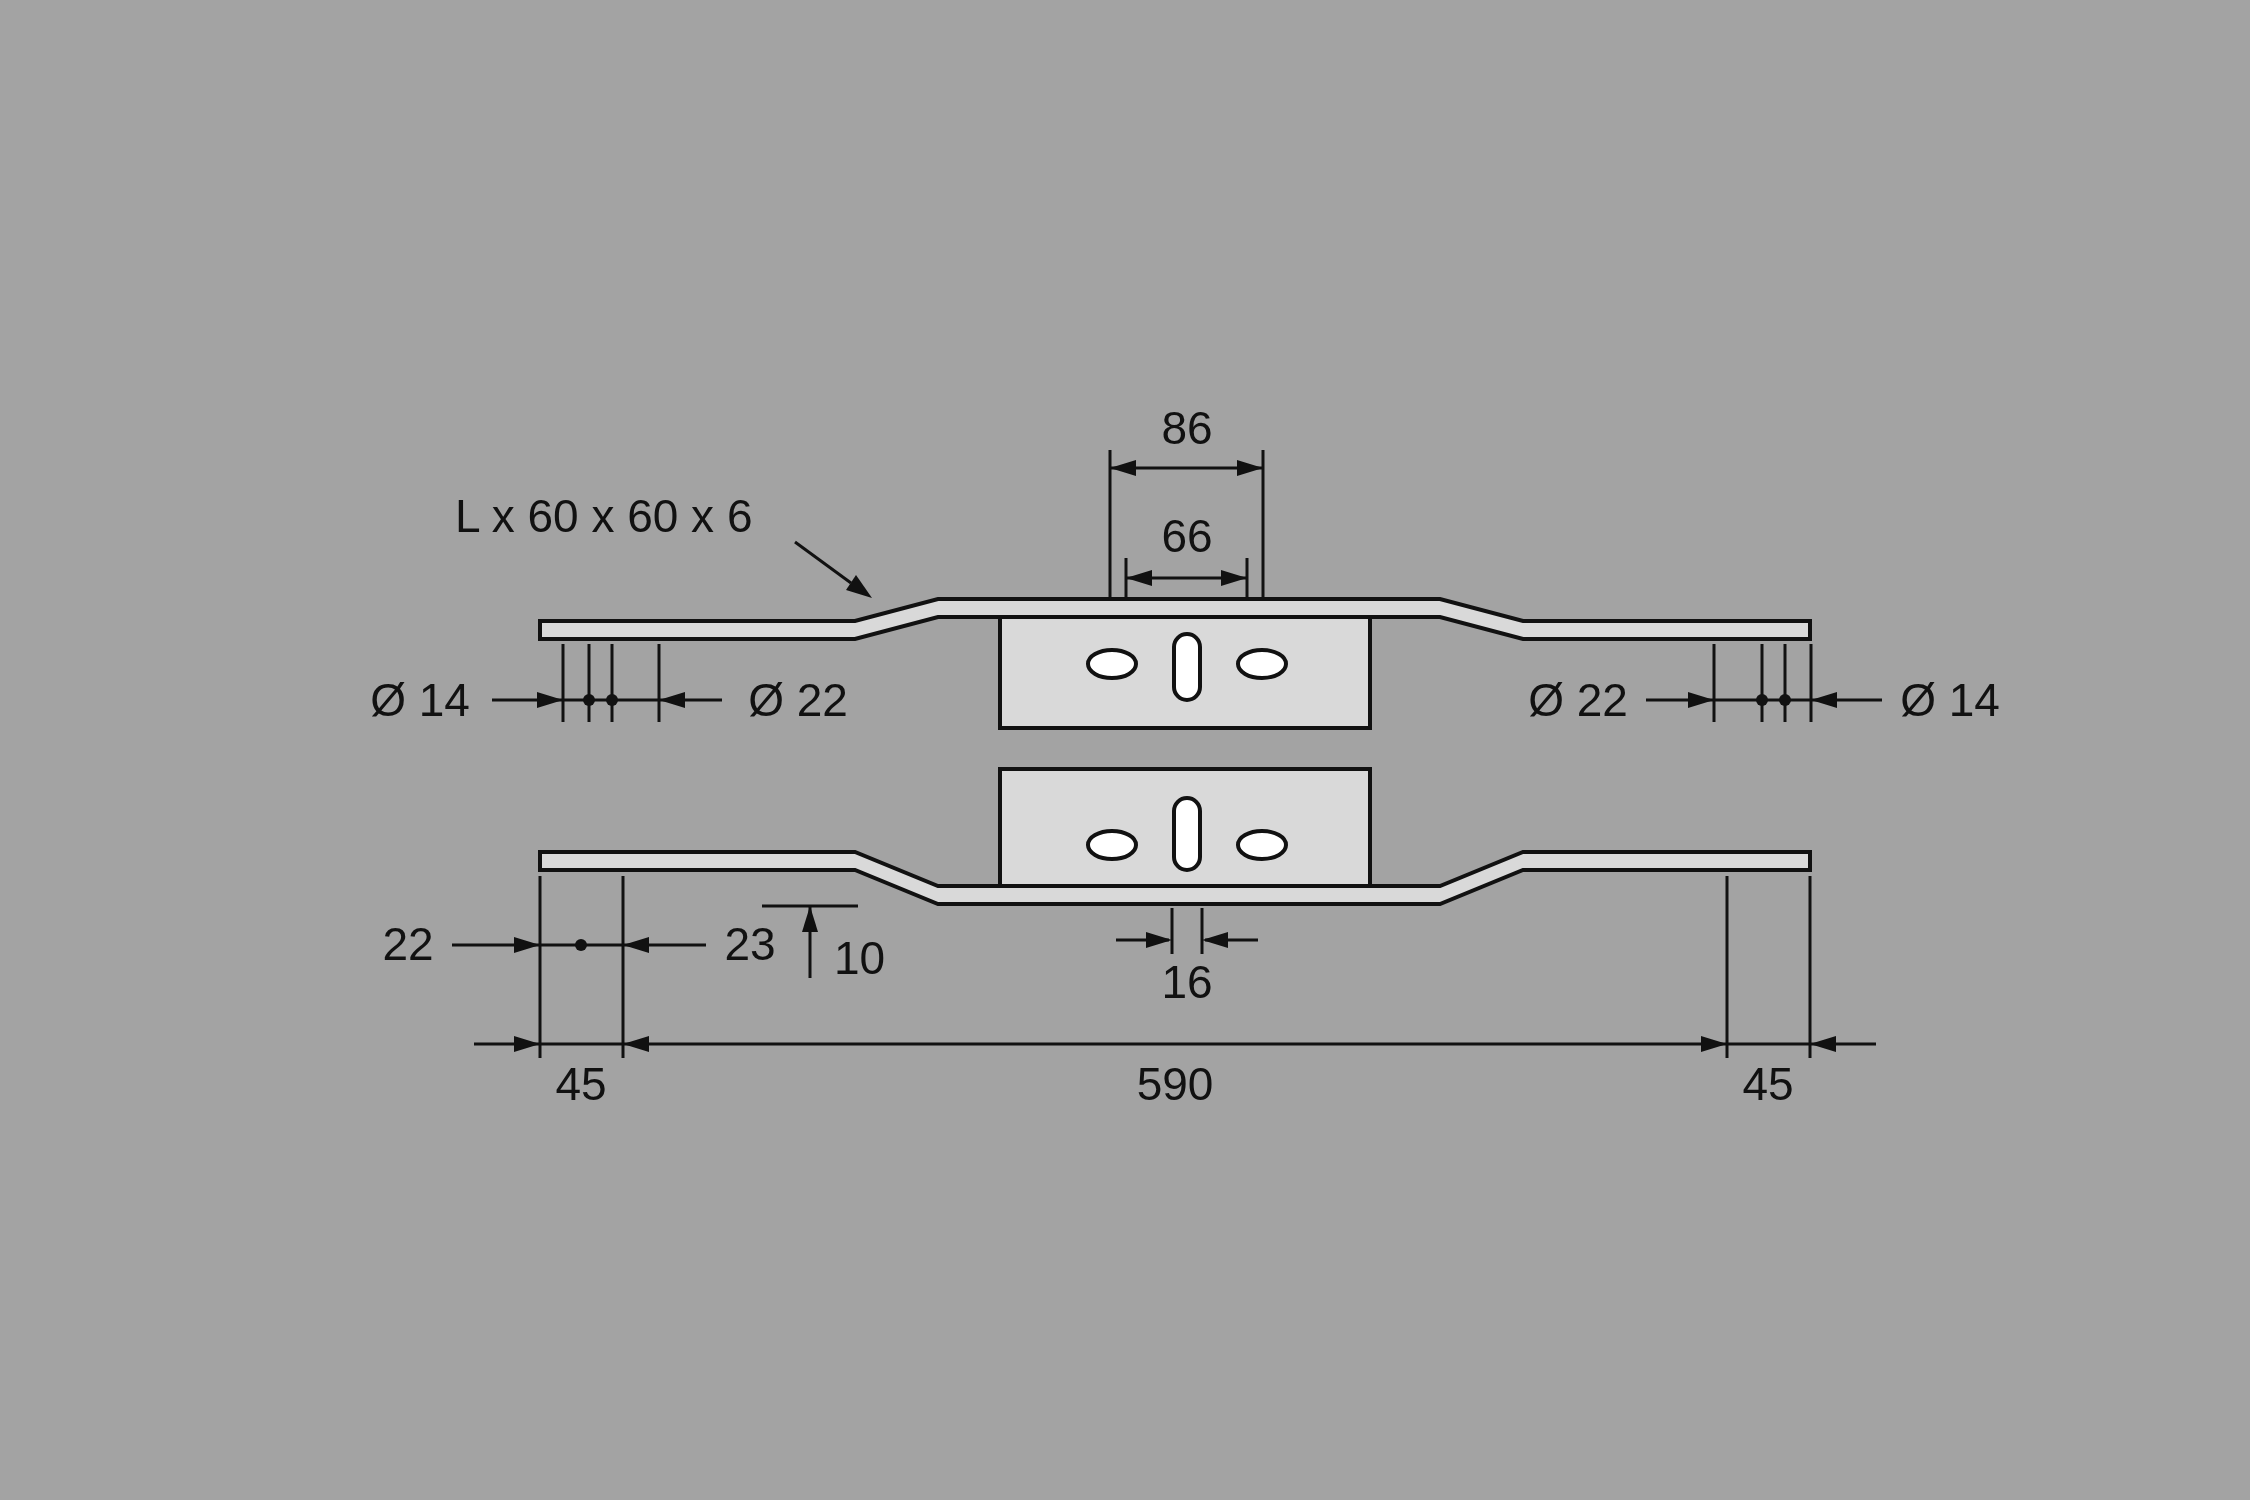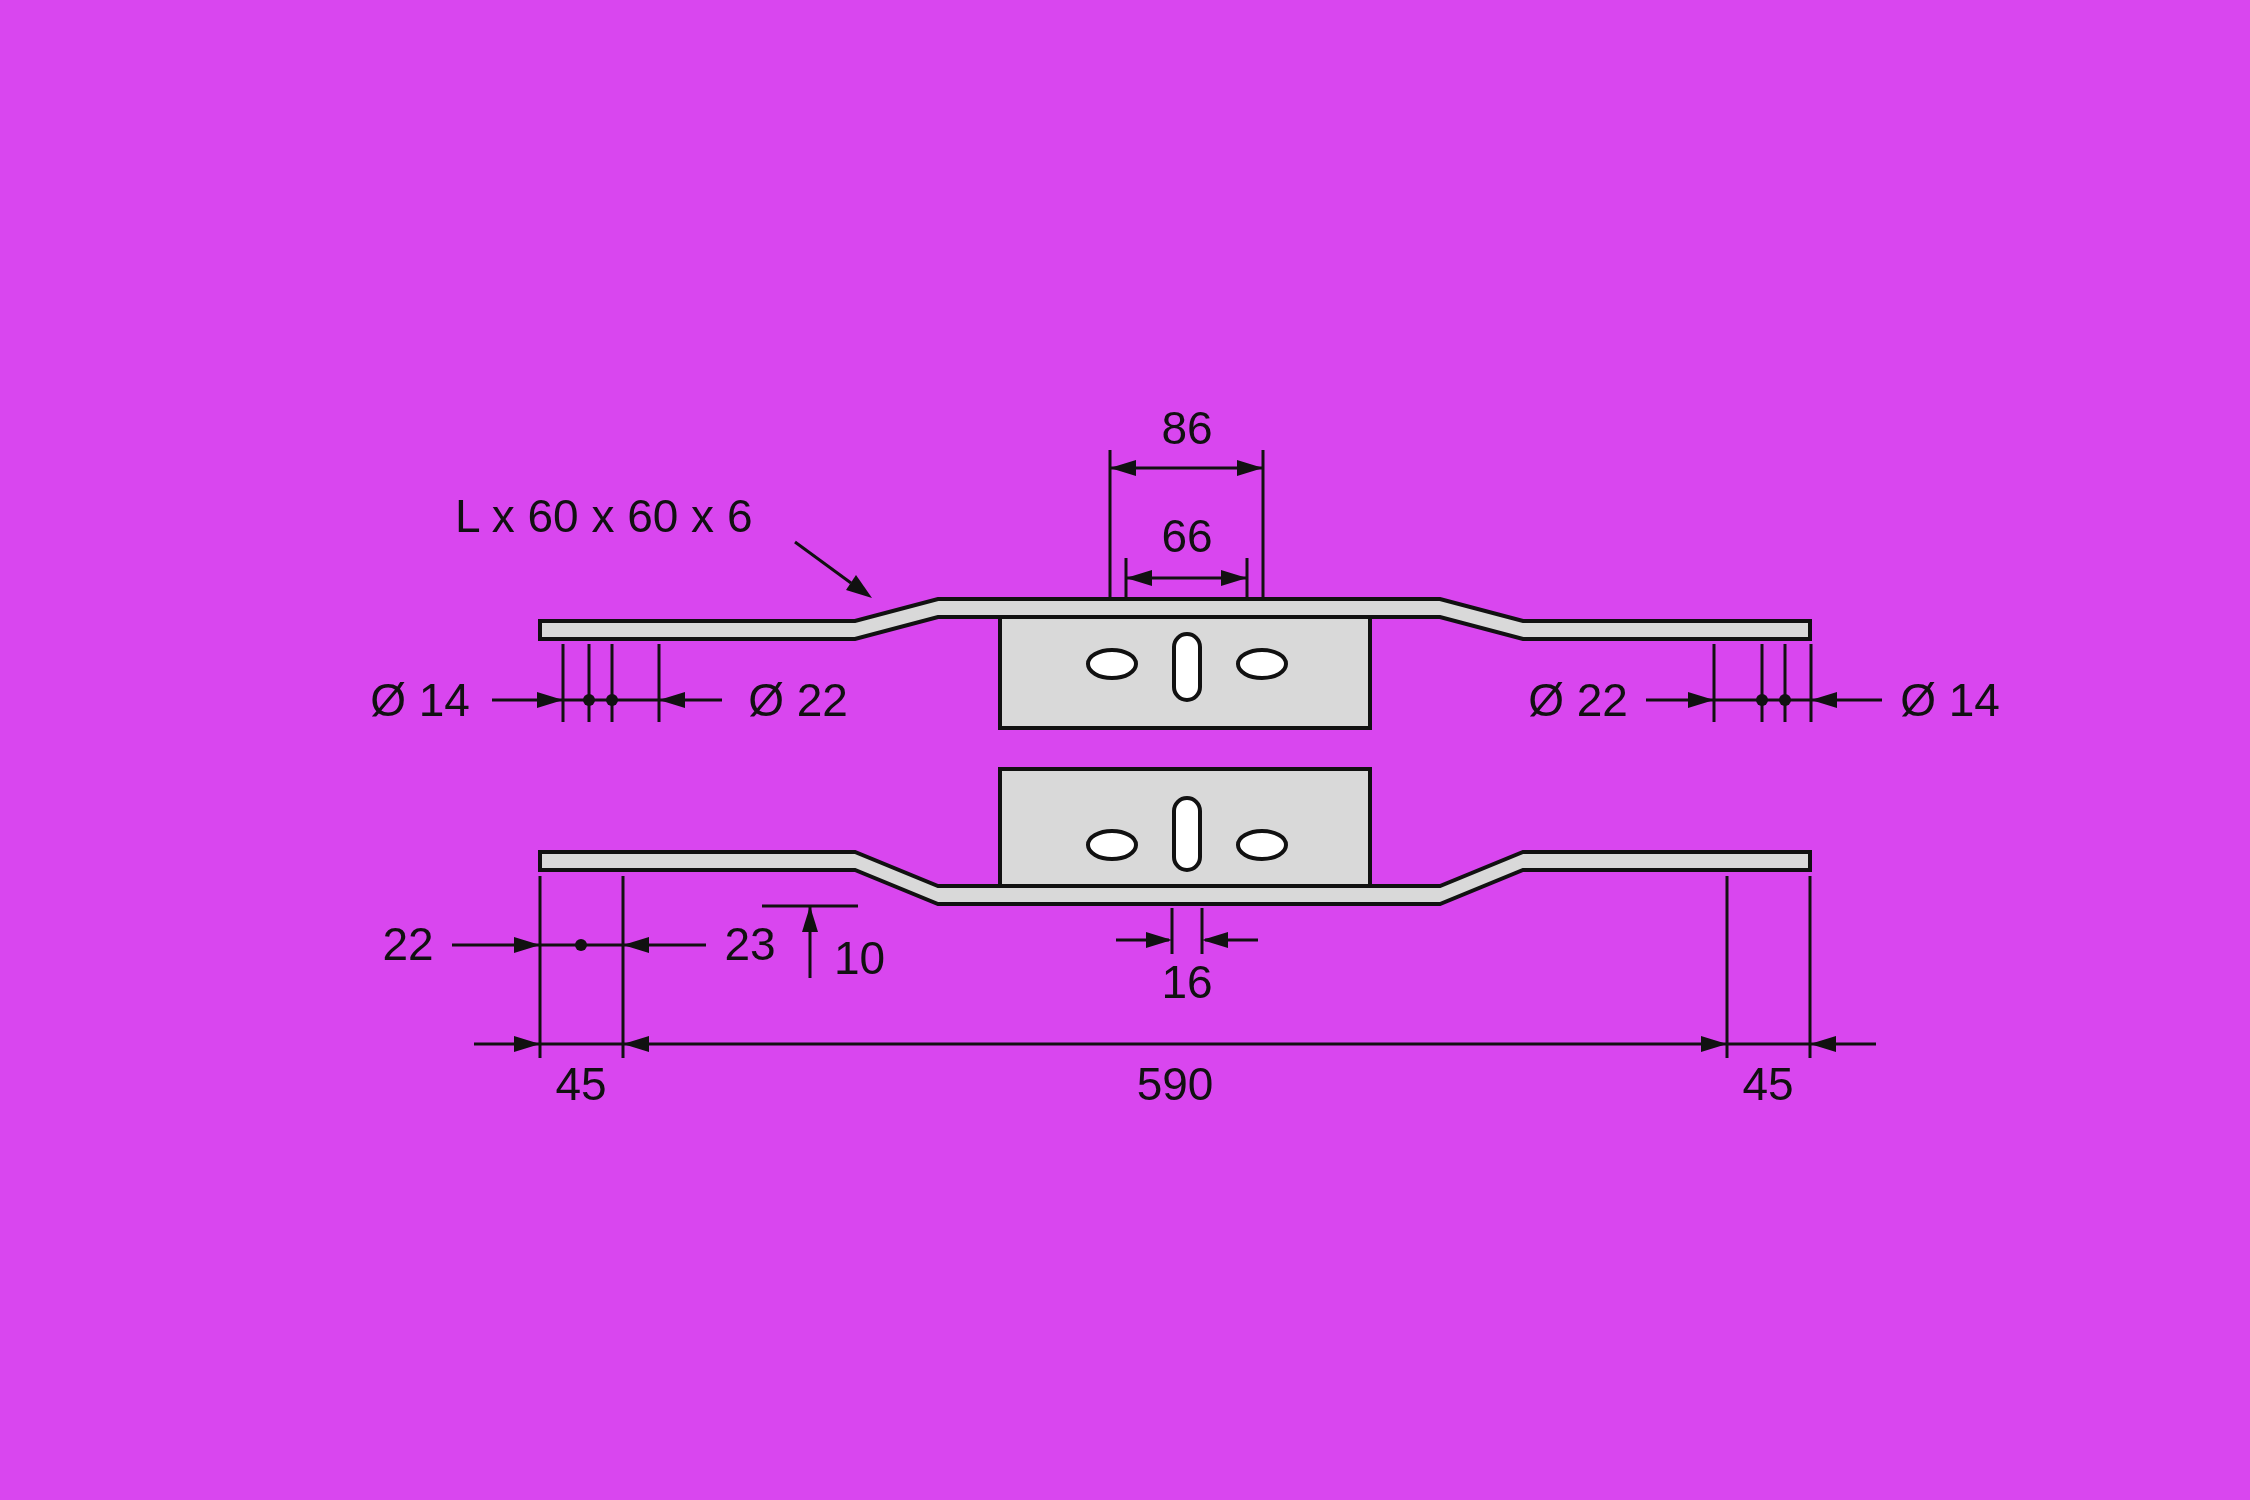--- a/index.html
+++ b/index.html
@@ -4,21 +4,21 @@
 <style>
   html, body {
     margin: 0;
     padding: 0;
     background: #ffffff;
   }
   .stage {
     position: relative;
     width: 2250px;
     height: 1500px;
-    background: #d946ef;
+    background: #a3a3a3;
     overflow: hidden;
   }
   svg {
     display: block;
     width: 2250px;
     height: 1500px;
   }
   .outline {
     stroke: #111111;
     stroke-width: 4;

